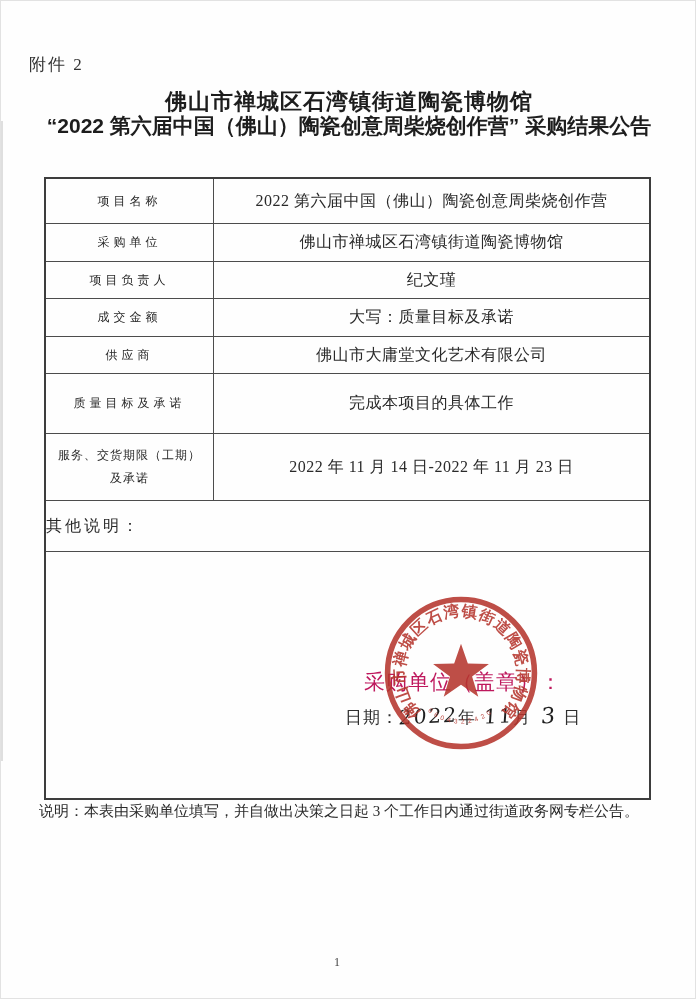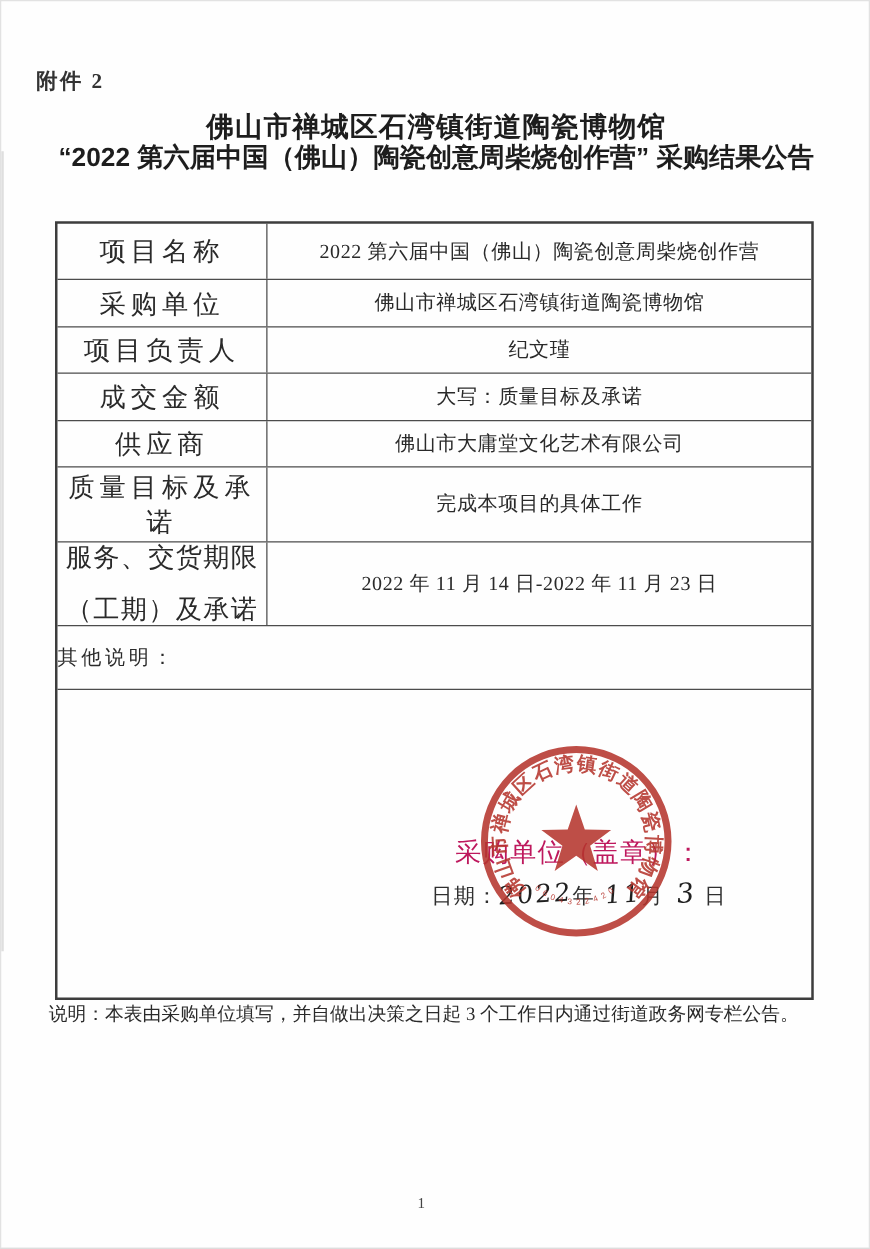--- a/index.html
+++ b/index.html
@@ -8,36 +8,36 @@
     width:696px;height:999px;
     margin:0 auto;
     background:#fefefe;
     border:1px solid #e2e2e2;
     box-sizing:border-box;
     font-family:"Liberation Serif", serif;
     color:#222;
     overflow:hidden;
   }
   .scan-edge{position:absolute;left:0;top:120px;width:2px;height:640px;background:#c4c4c4;opacity:.55;}
-  .attachment{position:absolute;left:28px;top:52px;font-size:17px;letter-spacing:2px;color:#333;font-weight:bold;}
+  .attachment{position:absolute;left:28px;top:52px;font-size:17px;letter-spacing:2px;color:#333;}
   .title{position:absolute;left:0;width:696px;text-align:center;
     font-family:"Liberation Sans", sans-serif;font-weight:700;color:#1d1d1d;}
   .title1{top:86px;font-size:22px;letter-spacing:1px;}
   .title2{top:111px;font-size:21px;letter-spacing:0px;}
 
   .doc-table{
     position:absolute;left:43px;top:176px;width:607px;height:623px;
     border:2px solid #3d3d3d;box-sizing:border-box;
   }
   .t-row{display:flex;border-bottom:1px solid #4c4c4c;box-sizing:border-box;}
   .t-row:last-child{border-bottom:none;}
   .t-label{
     width:168px;flex:0 0 168px;border-right:1px solid #4c4c4c;box-sizing:border-box;
     display:flex;align-items:center;justify-content:center;text-align:center;
-    font-size:21px;letter-spacing:4px;color:#2a2a2a;padding:0 6px;
+    font-size:12px;letter-spacing:4px;color:#2a2a2a;padding:0 6px;
   }
   .t-label.tight{letter-spacing:1px;line-height:1.95;}
   .t-value{
     flex:1;display:flex;align-items:center;justify-content:center;text-align:center;
     font-size:16px;color:#2a2a2a;letter-spacing:.5px;padding:0 8px;
   }
   .r1{height:45px;}.r2{height:38px;}.r3{height:37px;}.r4{height:38px;}
   .r5{height:37px;}.r6{height:60px;}.r7{height:67px;}
   .r-other{height:51px;display:flex;align-items:center;}
   .r-stamp{height:246px;position:relative;}

